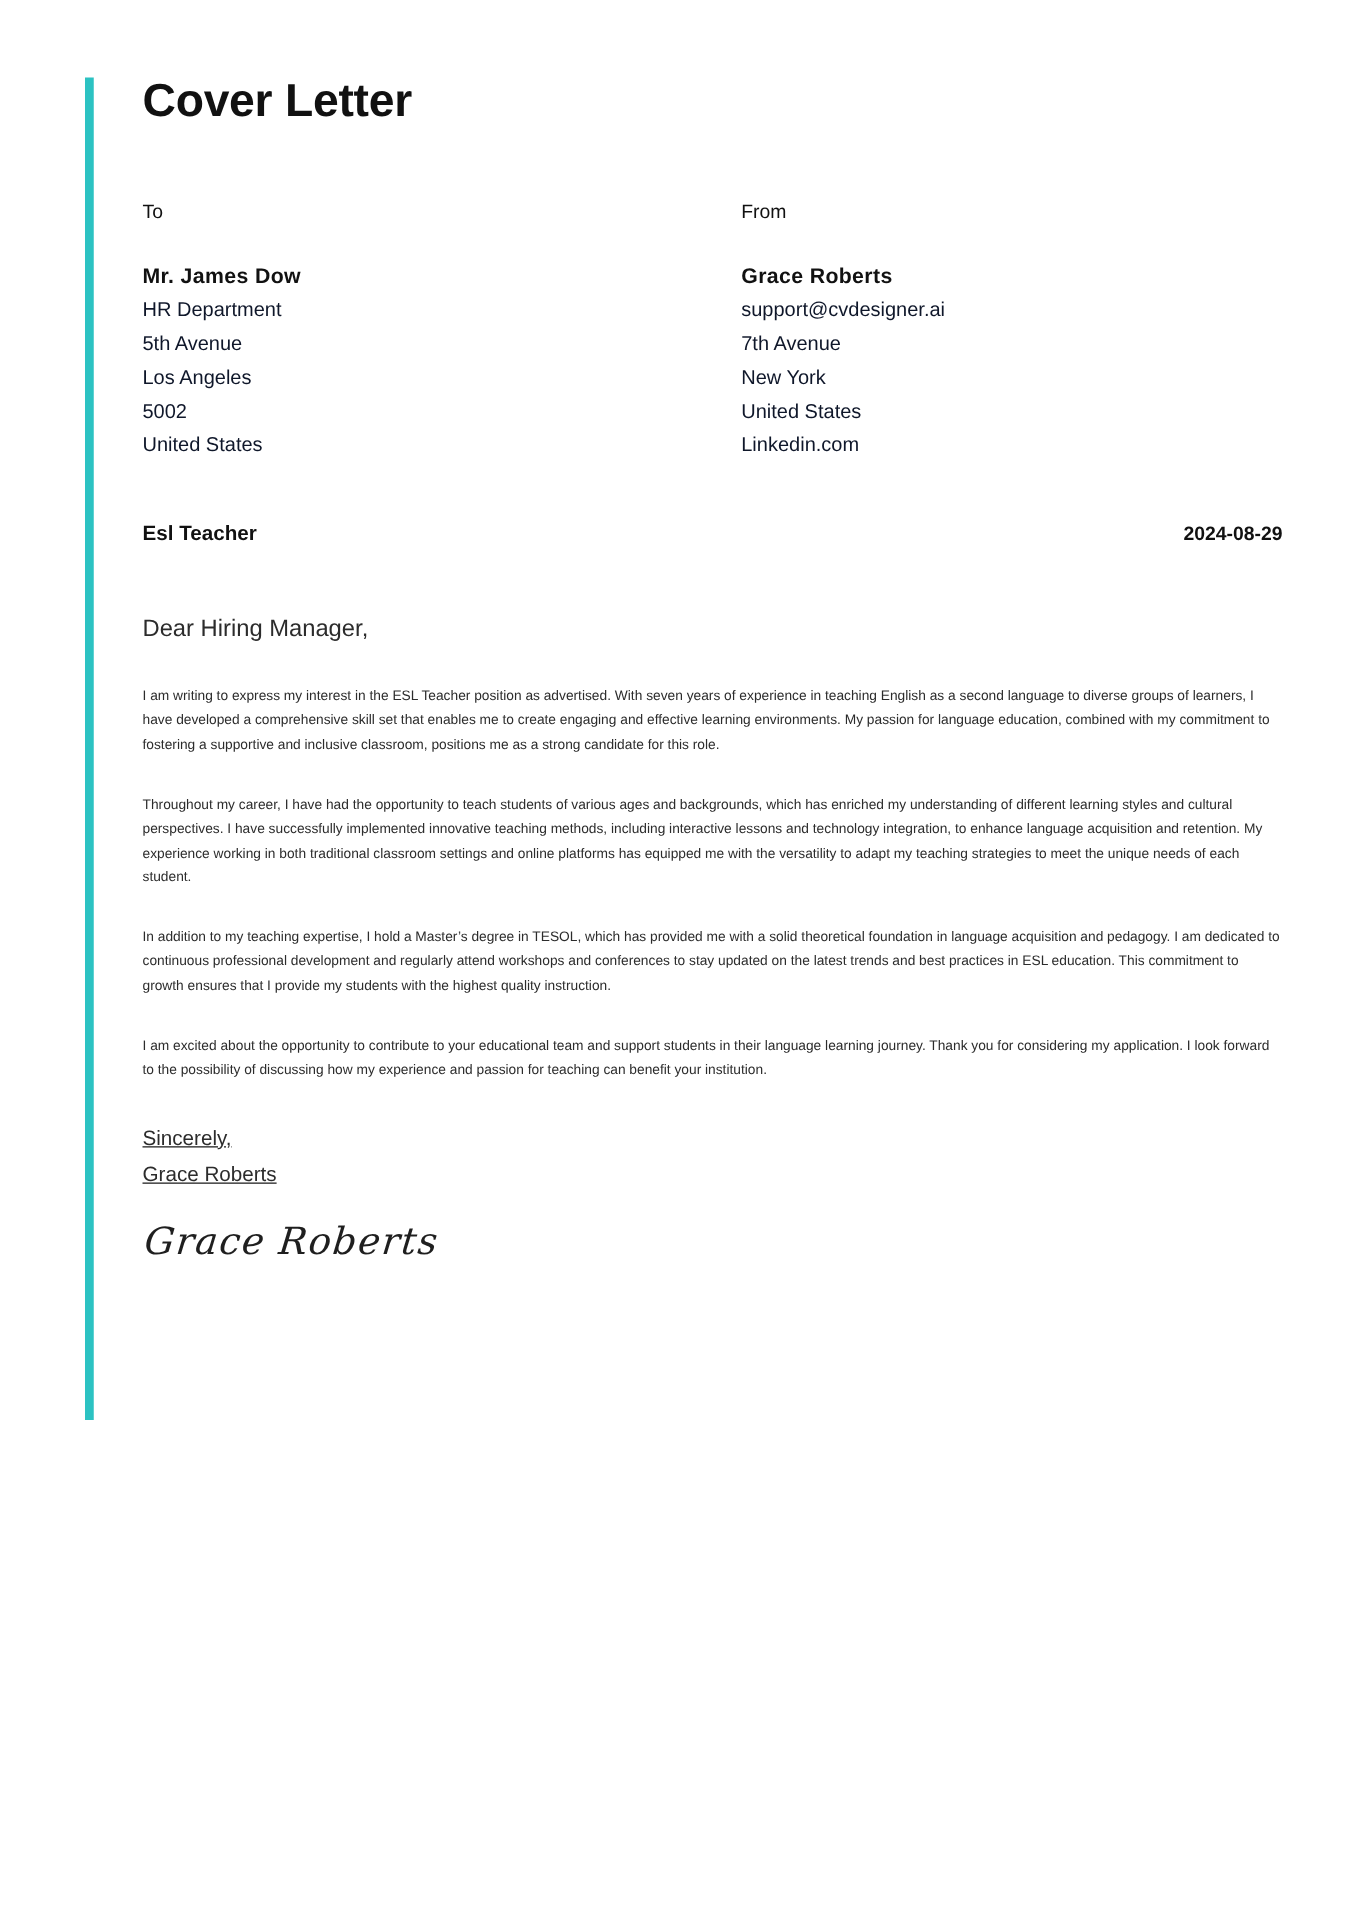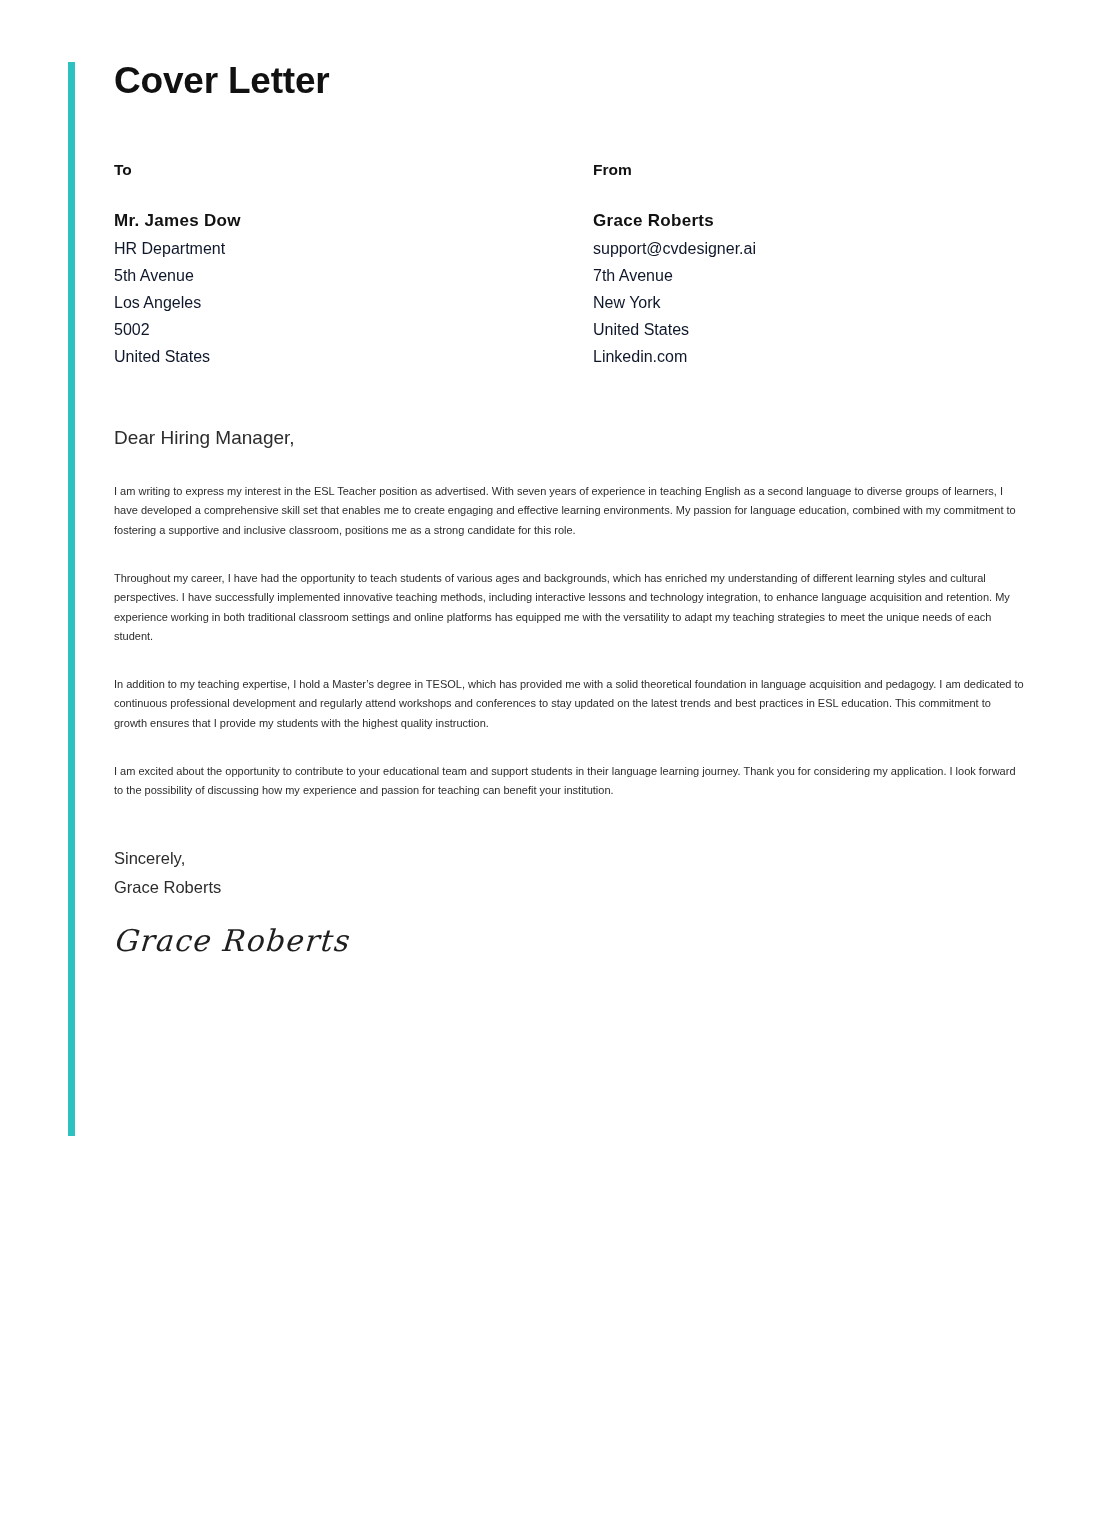--- a/index.html
+++ b/index.html
@@ -50,21 +50,21 @@
   }
   .addr-col {
     width: 50%;
     box-sizing: border-box;
   }
   .addr-col.right {
     padding-left: 23px;
   }
   .addr-label {
     font-size: 15.5px;
-    font-weight: bold;
+    font-weight: normal;
     color: #111111;
     line-height: 1.2;
     margin: 0 0 27px 0;
   }
   .addr-name {
     font-size: 17px;
     font-weight: bold;
     color: #111111;
     line-height: 1.75;
     margin: 0;
@@ -107,21 +107,22 @@
     margin: 0;
   }
   .para {
     font-size: 11px;
     color: #2c2c2c;
     line-height: 1.78;
     margin: 28px 0 0 0;
     text-align: left;
   }
   .closing-block {
-    margin-top: 43px;
+    margin-top: 30px;
+    text-decoration: underline;
   }
   .closing-line {
     font-size: 16.5px;
     color: #2c2c2c;
     line-height: 1.78;
     margin: 0;
   }
   .signature {
     margin-top: 22px;
     font-family: "DejaVu Serif", serif;
@@ -164,20 +165,24 @@
         <div class="addr-name">Grace Roberts</div>
         <div class="addr-line">support@cvdesigner.ai</div>
         <div class="addr-line">7th Avenue</div>
         <div class="addr-line">New York</div>
         <div class="addr-line">United States</div>
         <div class="addr-line">Linkedin.com</div>
       </div>
 
     </div>
 
+    <div class="subject-row">
+      <div class="subject-text">Esl Teacher</div>
+      <div class="date-text">2024-08-29</div>
+    </div>
 
     <div class="letter-body">
       <p class="salutation">Dear Hiring Manager,</p>
       <p class="para">I am writing to express my interest in the ESL Teacher position as advertised. With seven years of experience in teaching English as a second language to diverse groups of learners, I have developed a comprehensive skill set that enables me to create engaging and effective learning environments. My passion for language education, combined with my commitment to fostering a supportive and inclusive classroom, positions me as a strong candidate for this role.</p>
       <p class="para">Throughout my career, I have had the opportunity to teach students of various ages and backgrounds, which has enriched my understanding of different learning styles and cultural perspectives. I have successfully implemented innovative teaching methods, including interactive lessons and technology integration, to enhance language acquisition and retention. My experience working in both traditional classroom settings and online platforms has equipped me with the versatility to adapt my teaching strategies to meet the unique needs of each student.</p>
       <p class="para">In addition to my teaching expertise, I hold a Master’s degree in TESOL, which has provided me with a solid theoretical foundation in language acquisition and pedagogy. I am dedicated to continuous professional development and regularly attend workshops and conferences to stay updated on the latest trends and best practices in ESL education. This commitment to growth ensures that I provide my students with the highest quality instruction.</p>
       <p class="para">I am excited about the opportunity to contribute to your educational team and support students in their language learning journey. Thank you for considering my application. I look forward to the possibility of discussing how my experience and passion for teaching can benefit your institution.</p>
 
       <div class="closing-block">
         <div class="closing-line">Sincerely,</div>

